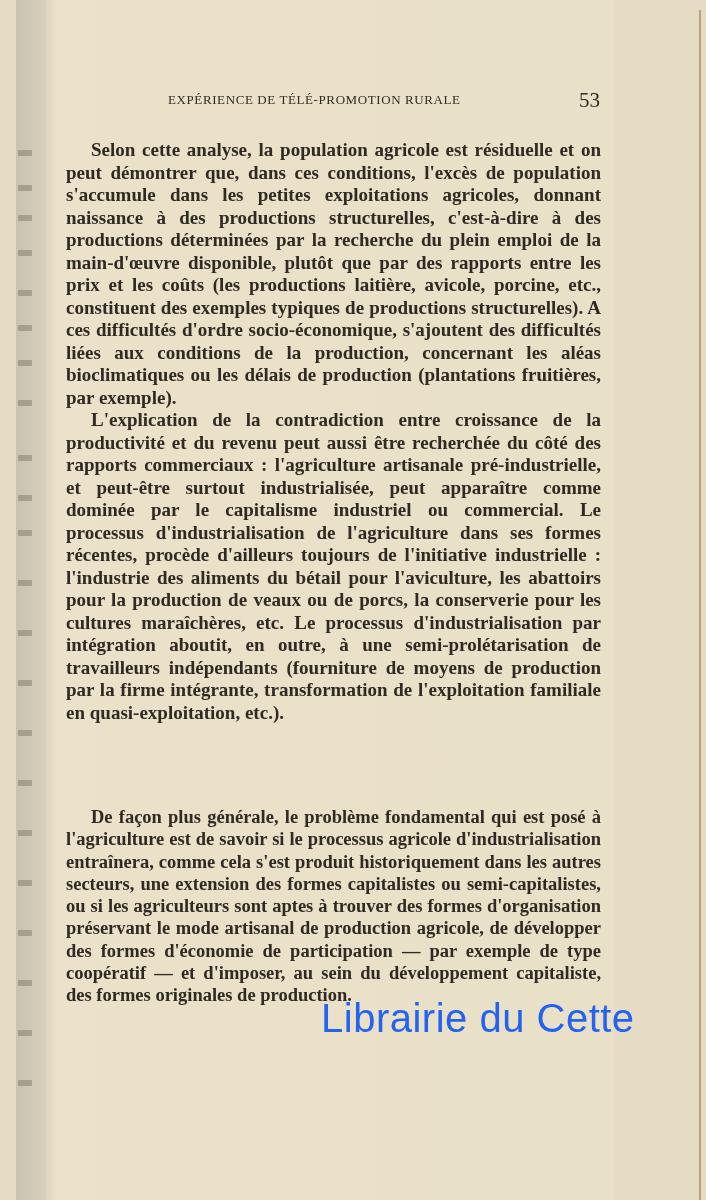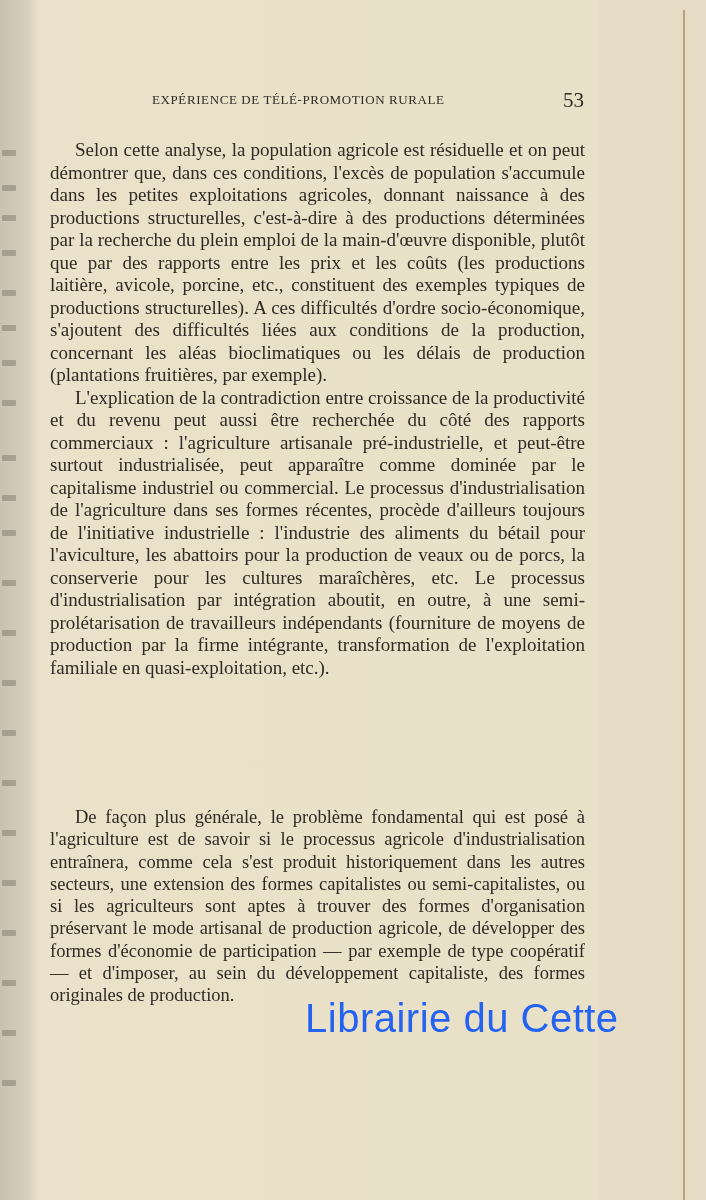--- a/index.html
+++ b/index.html
@@ -2,21 +2,21 @@
 <html><head>
   <meta charset="utf-8">
   <style>
     html, body { margin: 0; padding: 0; }
     body {
       width: 706px; height: 1200px; overflow: hidden; position: relative;
       background: #e6dcc6;
       font-family: "Liberation Serif", "DejaVu Serif", serif;
     }
     .page {
-      position: absolute; left: 0; top: 0; width: 598px; height: 1200px;
+      position: absolute; left: 16px; top: 0; width: 598px; height: 1200px;
       background: linear-gradient(90deg, #cfc8b4 0px, #d9d1bc 28px, #ece2cb 40px, #ebe1c9 120px, #e9e0c8 600px, #e3d6b8 680px, #c9b48c 686px, #ddd0b2 690px, #d6c7a6 706px);
     }
     .left-strip {
       position: absolute; left: 0; top: 0; width: 30px; height: 1200px;
       background: linear-gradient(90deg, #c9c2b1, #d8d0bc);
     }
     .left-strip .mark {
       position: absolute; left: 2px; width: 14px; height: 6px;
       background: rgba(90,85,75,0.35); border-radius: 1px;
     }
@@ -27,21 +27,21 @@
     .running-head {
       position: absolute; top: 92px; left: 152px; width: 335px;
       font-size: 13px; letter-spacing: 0.6px; color: #2e2a24;
     }
     .page-number {
       position: absolute; top: 88px; left: 563px;
       font-size: 21px; color: #2e2a24;
     }
     .body-text {
       position: absolute; left: 50px; width: 535px;
-      font-size: 19px; line-height: 22.5px; color: #2f2a24;
+      font-size: 19px; line-height: 22.5px; color: #2f2a24; font-weight: bold;
     }
     .body-text p { margin: 0; text-align: justify; text-align-last: left; }
     .body-text p.indent { text-indent: 25px; }
     #block1 { top: 139px; }
     #block2 { top: 806px; font-size: 18.5px; line-height: 22.3px; }
     .section-heading {
       position: absolute; top: 752px; left: 77px; width: 520px;
       font-size: 13.5px; letter-spacing: 0.9px; color: #2f2a24;
       font-variant: small-caps;
     }

